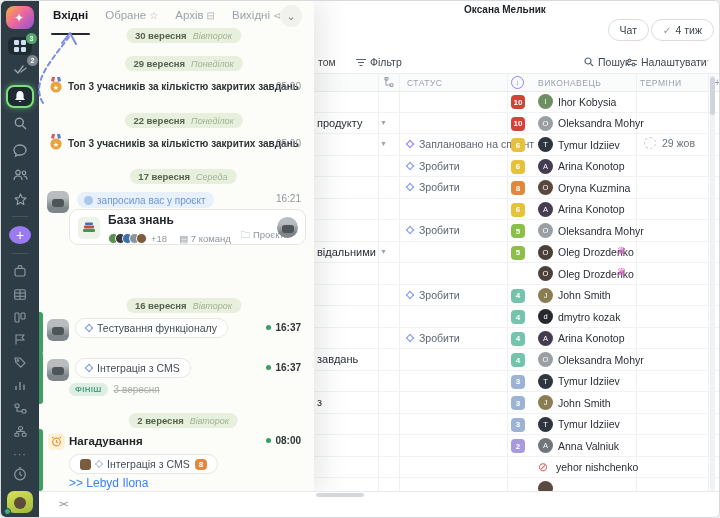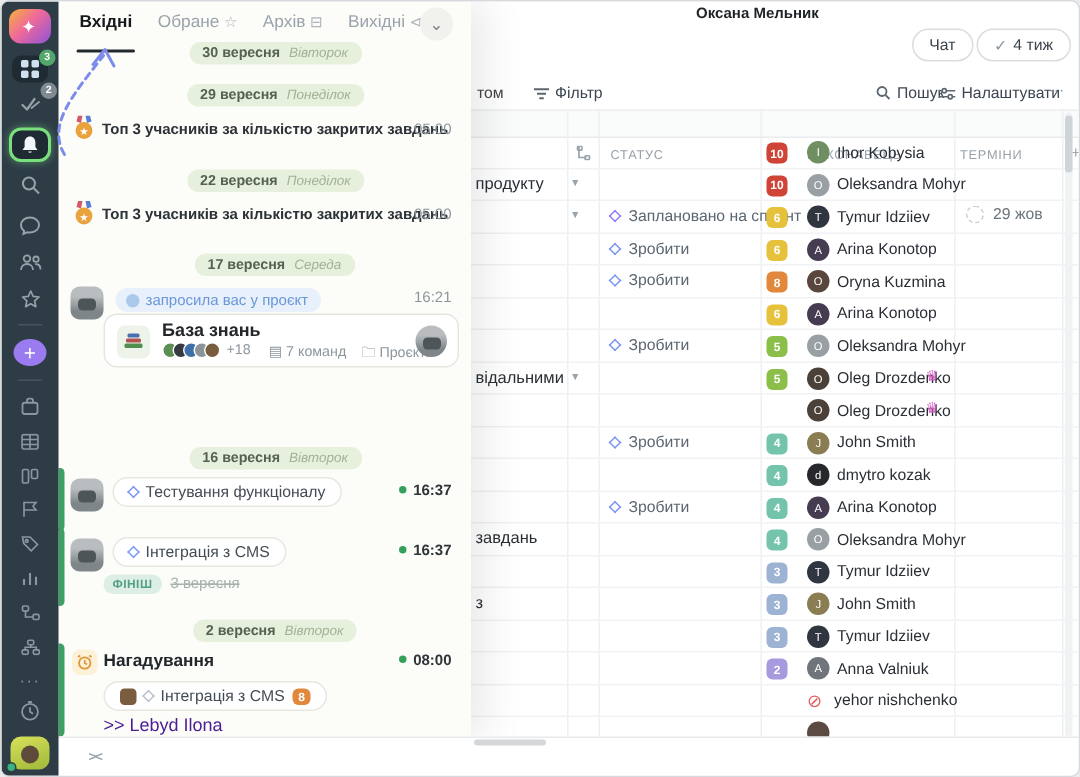--- a/index.html
+++ b/index.html
@@ -107,21 +107,21 @@
   #page-title { position:absolute; left:3px; top:17px; font-size:19px; font-weight:bold; color:#1c2126; }
   #page-title .chev { font-size:11px; color:#9aa4ad; font-weight:normal; margin-left:5px; }
   .hpill { position:absolute; top:18px; border:1px solid #d9dde1; border-radius:14px; height:22px;
            display:flex; align-items:center; padding:0 11px; font-size:10.5px; color:#3c454e;
            background:#fff; white-space:nowrap; gap:4px; }
   #toolbar { position:absolute; left:0; top:52px; width:100%; height:20px; font-size:10.5px; color:#3c4650; }
   #toolbar .titem { position:absolute; display:inline-flex; align-items:center; gap:4px; white-space:nowrap; }
   #thead { position:absolute; left:0; top:72px; width:407px; height:19px; background:#fafbfb;
            border-top:1px solid #eceef0; border-bottom:1px solid #e9ebee; font-size:8.5px;
            color:#98a2ab; letter-spacing:.5px; }
-  .hcell { position:absolute; top:4px;margin-top:20px; }
+  .hcell { position:absolute; top:4px; }
   .vline { position:absolute; top:72px; bottom:0; width:1px; background:#eef0f2; }
   #rows { position:absolute; left:0; top:0; width:407px; height:490px; }
   .trow { position:absolute; left:0; width:407px; height:21.5px; border-bottom:1px solid #f0f2f4; }
   .frag { position:absolute; left:3px; top:4px; font-size:11px; color:#2a2f36; white-space:nowrap; }
   .rchev { position:absolute; left:66px; top:6px; font-size:7px; color:#9aa4ad; }
   .rstat { position:absolute; left:93px; top:4px; display:flex; align-items:center; gap:6px;
            font-size:10.5px; color:#5b6670; white-space:nowrap; }
   .prio { position:absolute; left:197px; top:4px; width:14px; height:14px; border-radius:4px;
           color:#fff; font-size:8px; font-weight:bold; display:flex; align-items:center; justify-content:center; }
   .rava { position:absolute; left:224px; top:3px; width:15px; height:15px; border-radius:50%;
@@ -384,21 +384,21 @@
             <span>запросила вас у проєкт</span>
           </span>
           <span class="ftime" style="top: 2px;">16:21</span>
           <div class="pcard" style="left: 30px; top: 18px; width: 237px; height: 36px;">
             <span class="book"><svg width="14" height="14" viewBox="0 0 14 14" style="margin:4px">
                 <rect x="1" y="8" width="12" height="3" rx="1" fill="#4f8f4f"></rect>
                 <rect x="2" y="4.6" width="10" height="2.8" rx="1" fill="#b35050"></rect>
                 <rect x="3" y="1.4" width="8" height="2.6" rx="1" fill="#4a6fb0"></rect>
               </svg></span>
             <span class="ttl">База знань</span>
-            <div style="position: absolute; left: 38px; top: 18px; display: flex; align-items: flex-start;">
+            <div style="position: absolute; left: 38px; top: 18px; display: flex; align-items: flex-end;">
               <span class="mini-ava" style="background: rgb(94, 143, 82);"></span>
               <span class="mini-ava" style="background: rgb(54, 57, 63);"></span>
               <span class="mini-ava" style="background: rgb(61, 111, 168);"></span>
               <span class="mini-ava" style="background: rgb(141, 148, 153);"></span>
               <span class="mini-ava" style="background: rgb(122, 92, 62);"></span>
               <span class="meta" style="margin-left: 8px;">+18</span>
               <span class="meta" style="margin-left: 12px;">▤ 7 команд</span>
               <span class="meta" style="margin-left: 10px;">🗀 Проєкти</span>
             </div>
             <span class="car-ava" style="right: 7px; top: 7px; width: 21px; height: 21px; border-radius: 50%;"></span>
@@ -441,21 +441,21 @@
             </svg>
           </span>
           <span style="position: absolute; left: 30px; top: 4px; font-size: 11.5px; font-weight: bold; color: rgb(34, 39, 44);">Нагадування</span>
           <span class="ftime bold" style="top: 4px;"><span class="gdot"></span>08:00</span>
           <span class="npill" style="left: 30px; top: 23px; gap: 5px;">
             <span style="width: 11px; height: 11px; border-radius: 3px; background: rgb(122, 92, 62); display: inline-block;"></span>
             <span class="diamond" style="border-color: rgb(185, 194, 204);"></span>
             <span>Інтеграція з CMS</span>
             <span class="sub-badge">8</span>
           </span>
-          <div style="position: absolute; left: 30px; top: 45px; font-size: 12px; color: #4c1d95;">&gt;&gt; Lebyd Ilona</div>
+          <div style="position: absolute; left: 30px; top: 45px; font-size: 12px; color: #3b82f6;">&gt;&gt; Lebyd Ilona</div>
         </div>
       </div>
   </div>
 
   <svg id="arrow-svg" width="70" height="85" viewBox="0 0 70 85">
     <path d="M16,76 C4,56 22,36 42,10" fill="none" stroke="#7d8bea" stroke-width="2" stroke-dasharray="4.5 3.5" stroke-linecap="round"></path>
     <path d="M35,16 L43,6 L49,17" fill="none" stroke="#7d8bea" stroke-width="2" stroke-linecap="round" stroke-linejoin="round"></path>
   </svg>
 
   <div id="footer">

